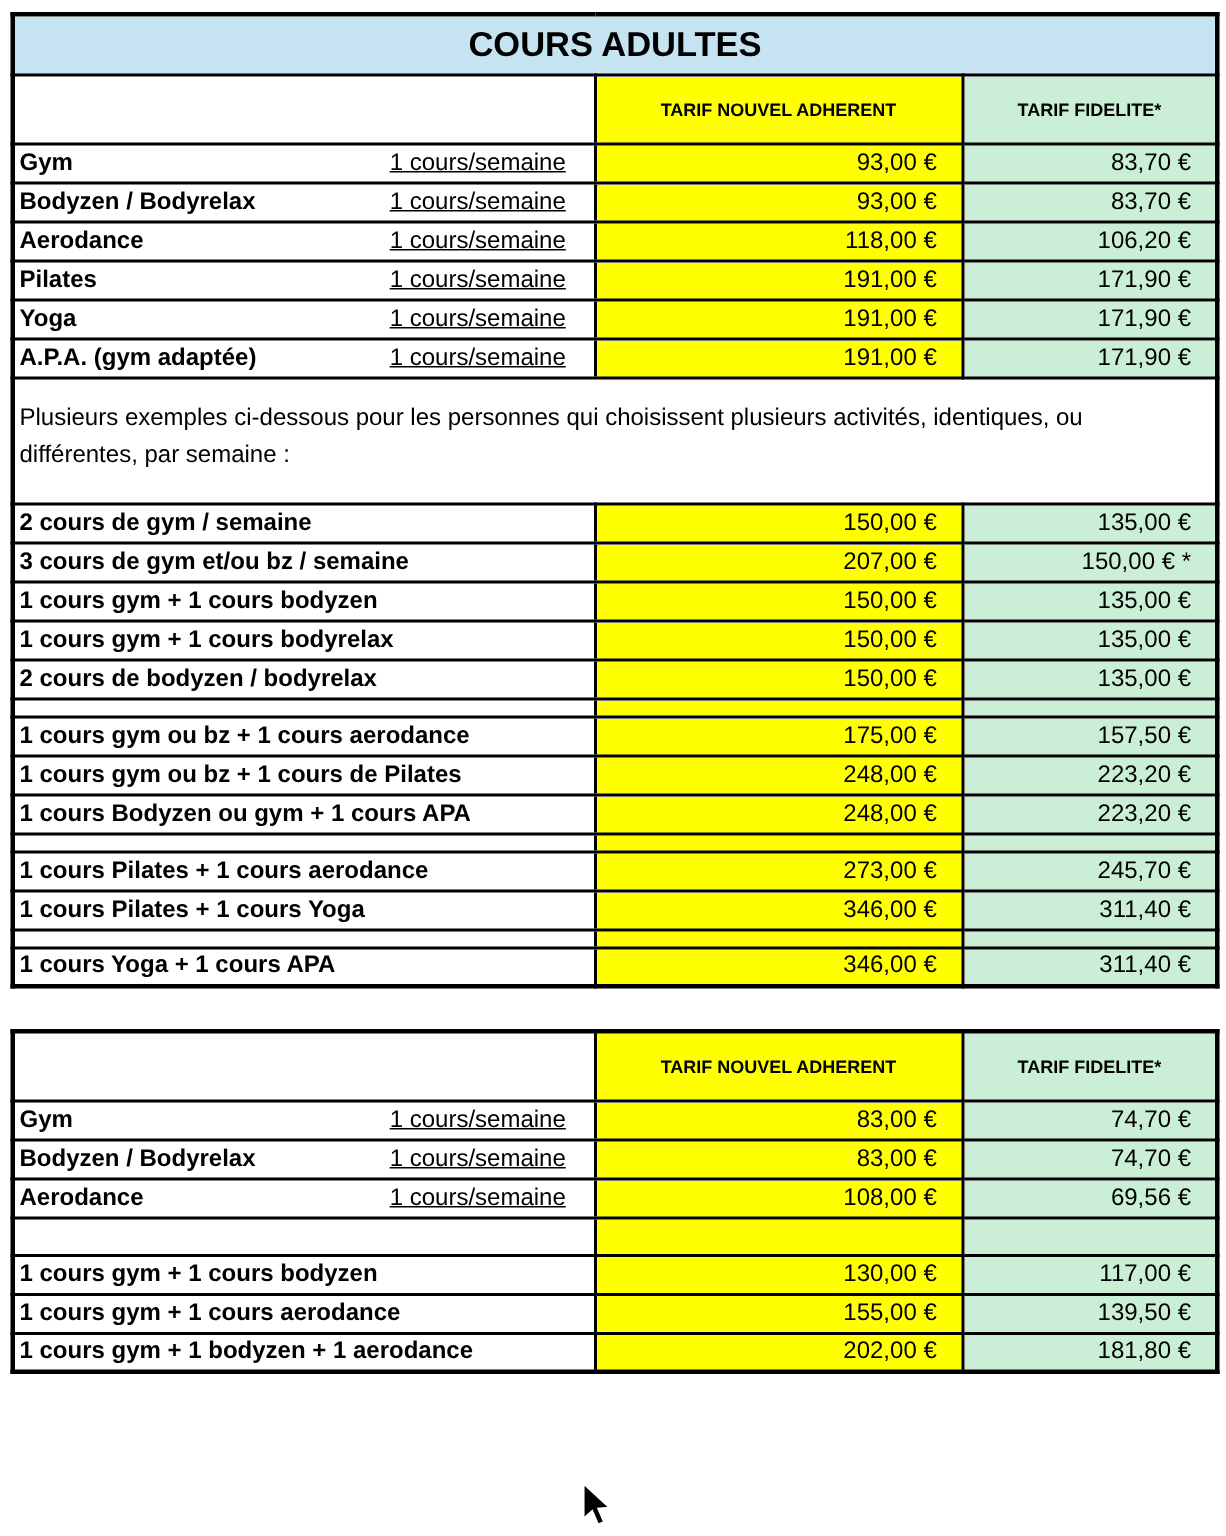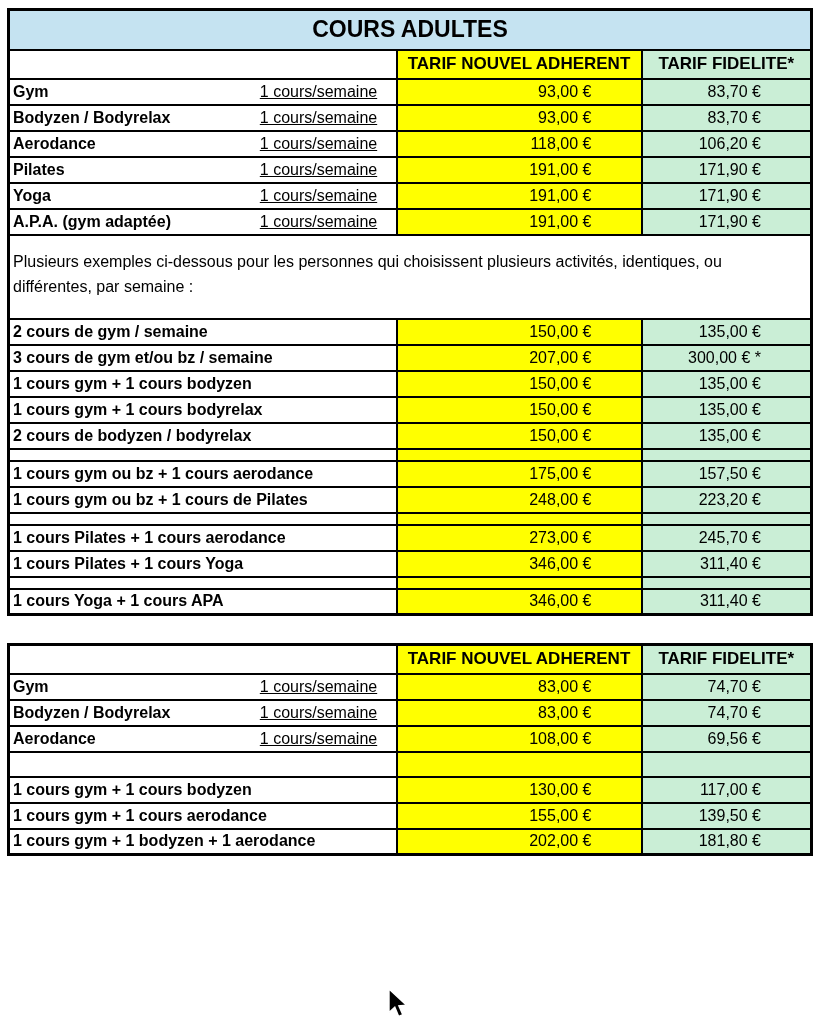--- a/index.html
+++ b/index.html
@@ -32,46 +32,46 @@
   th, td { padding: 0; font-size: 16px; overflow: hidden; white-space: nowrap; }
   .title-row th {
     background: var(--title-bg);
     height: 40px;
     font-size: 23px;
     font-weight: bold;
     text-align: center;
     border-bottom: 2px solid var(--line);
   }
   .head-row th {
-    height: 29px;
+    height: 46px;
     border-bottom: 2px solid var(--line);
     font-weight: bold;
     text-align: center;
-    font-size: 17px;
+    font-size: 12px;
   }
   .head-row .blank { background: #fff; }
   .yellow {
     background: var(--new-bg);
     border-left: 2px solid var(--line);
     border-right: 2px solid var(--line);
   }
   .green { background: var(--loyal-bg); }
   .data-row td {
     height: 26px;
     border-top: 2px solid var(--line);
     border-bottom: 2px solid var(--line);
   }
   .label-cell {
     font-weight: bold;
     text-align: left;
     padding-left: 3px;
     margin-left: 40px;
   }
   .freq-cell { text-align: center; font-weight: normal; text-decoration: underline; }
-  .price-cell { text-align: right; padding-right: 49px; font-weight: normal; }
+  .price-cell { text-align: right; padding-right: 16px; font-weight: normal; }
   .note-row td {
     height: 84px;
     vertical-align: top;
     text-align: left;
     padding: 13px 39px 0 3px;
     font-size: 16px;
     line-height: 1.62;
     border-top: 2px solid var(--line);
     border-bottom: 2px solid var(--line);
     white-space: normal;
@@ -150,21 +150,21 @@
         <td class="" colspan="4">Plusieurs exemples ci-dessous pour les personnes qui choisissent plusieurs activités, identiques, ou différentes, par semaine :</td>
       </tr>
       <tr class="data-row">
         <td class="label-cell" colspan="2">2 cours de gym / semaine</td>
         <td class="price-cell yellow">150,00 €</td>
         <td class="price-cell green">135,00 €</td>
       </tr>
       <tr class="data-row">
         <td class="label-cell" colspan="2">3 cours de gym et/ou bz / semaine</td>
         <td class="price-cell yellow">207,00 €</td>
-        <td class="price-cell green">300,00 € *</td>
+        <td class="price-cell green">150,00 € *</td>
       </tr>
       <tr class="data-row">
         <td class="label-cell" colspan="2">1 cours gym + 1 cours bodyzen</td>
         <td class="price-cell yellow">150,00 €</td>
         <td class="price-cell green">135,00 €</td>
       </tr>
       <tr class="data-row">
         <td class="label-cell" colspan="2">1 cours gym + 1 cours bodyrelax</td>
         <td class="price-cell yellow">150,00 €</td>
         <td class="price-cell green">135,00 €</td>
@@ -179,20 +179,25 @@
         <td class="yellow"></td>
         <td class="green"></td>
       </tr>
       <tr class="data-row">
         <td class="label-cell" colspan="2">1 cours gym ou bz + 1 cours aerodance</td>
         <td class="price-cell yellow">175,00 €</td>
         <td class="price-cell green">157,50 €</td>
       </tr>
       <tr class="data-row">
         <td class="label-cell" colspan="2">1 cours gym ou bz + 1 cours de Pilates</td>
+        <td class="price-cell yellow">248,00 €</td>
+        <td class="price-cell green">223,20 €</td>
+      </tr>
+      <tr class="data-row">
+        <td class="label-cell" colspan="2">1 cours Bodyzen ou gym + 1 cours APA</td>
         <td class="price-cell yellow">248,00 €</td>
         <td class="price-cell green">223,20 €</td>
       </tr>
       <tr class="spacer-row">
         <td class="" colspan="2"></td>
         <td class="yellow"></td>
         <td class="green"></td>
       </tr>
       <tr class="data-row">
         <td class="label-cell" colspan="2">1 cours Pilates + 1 cours aerodance</td>

